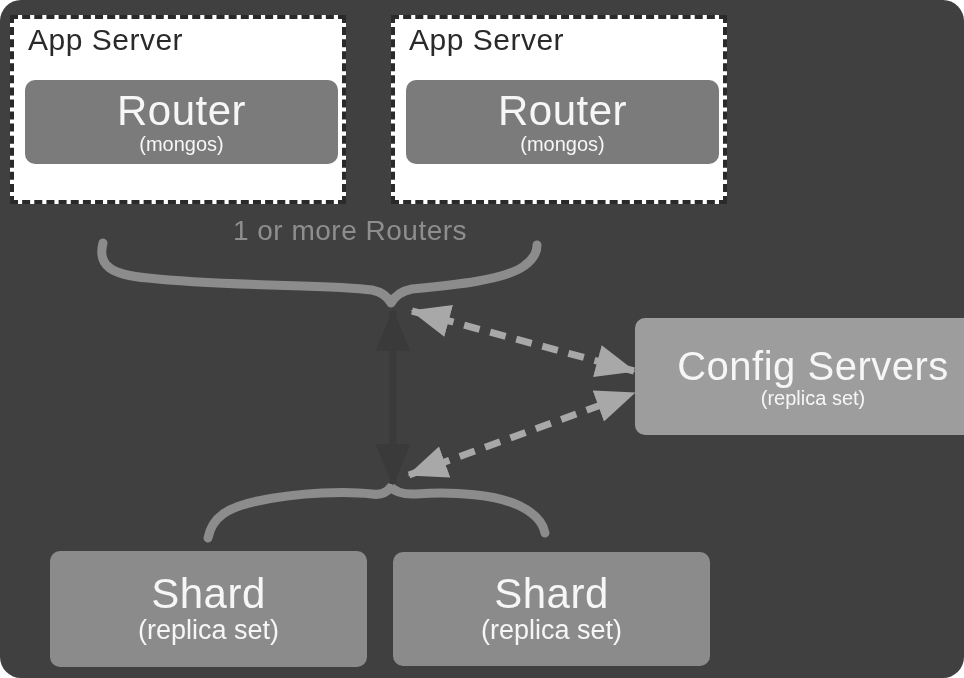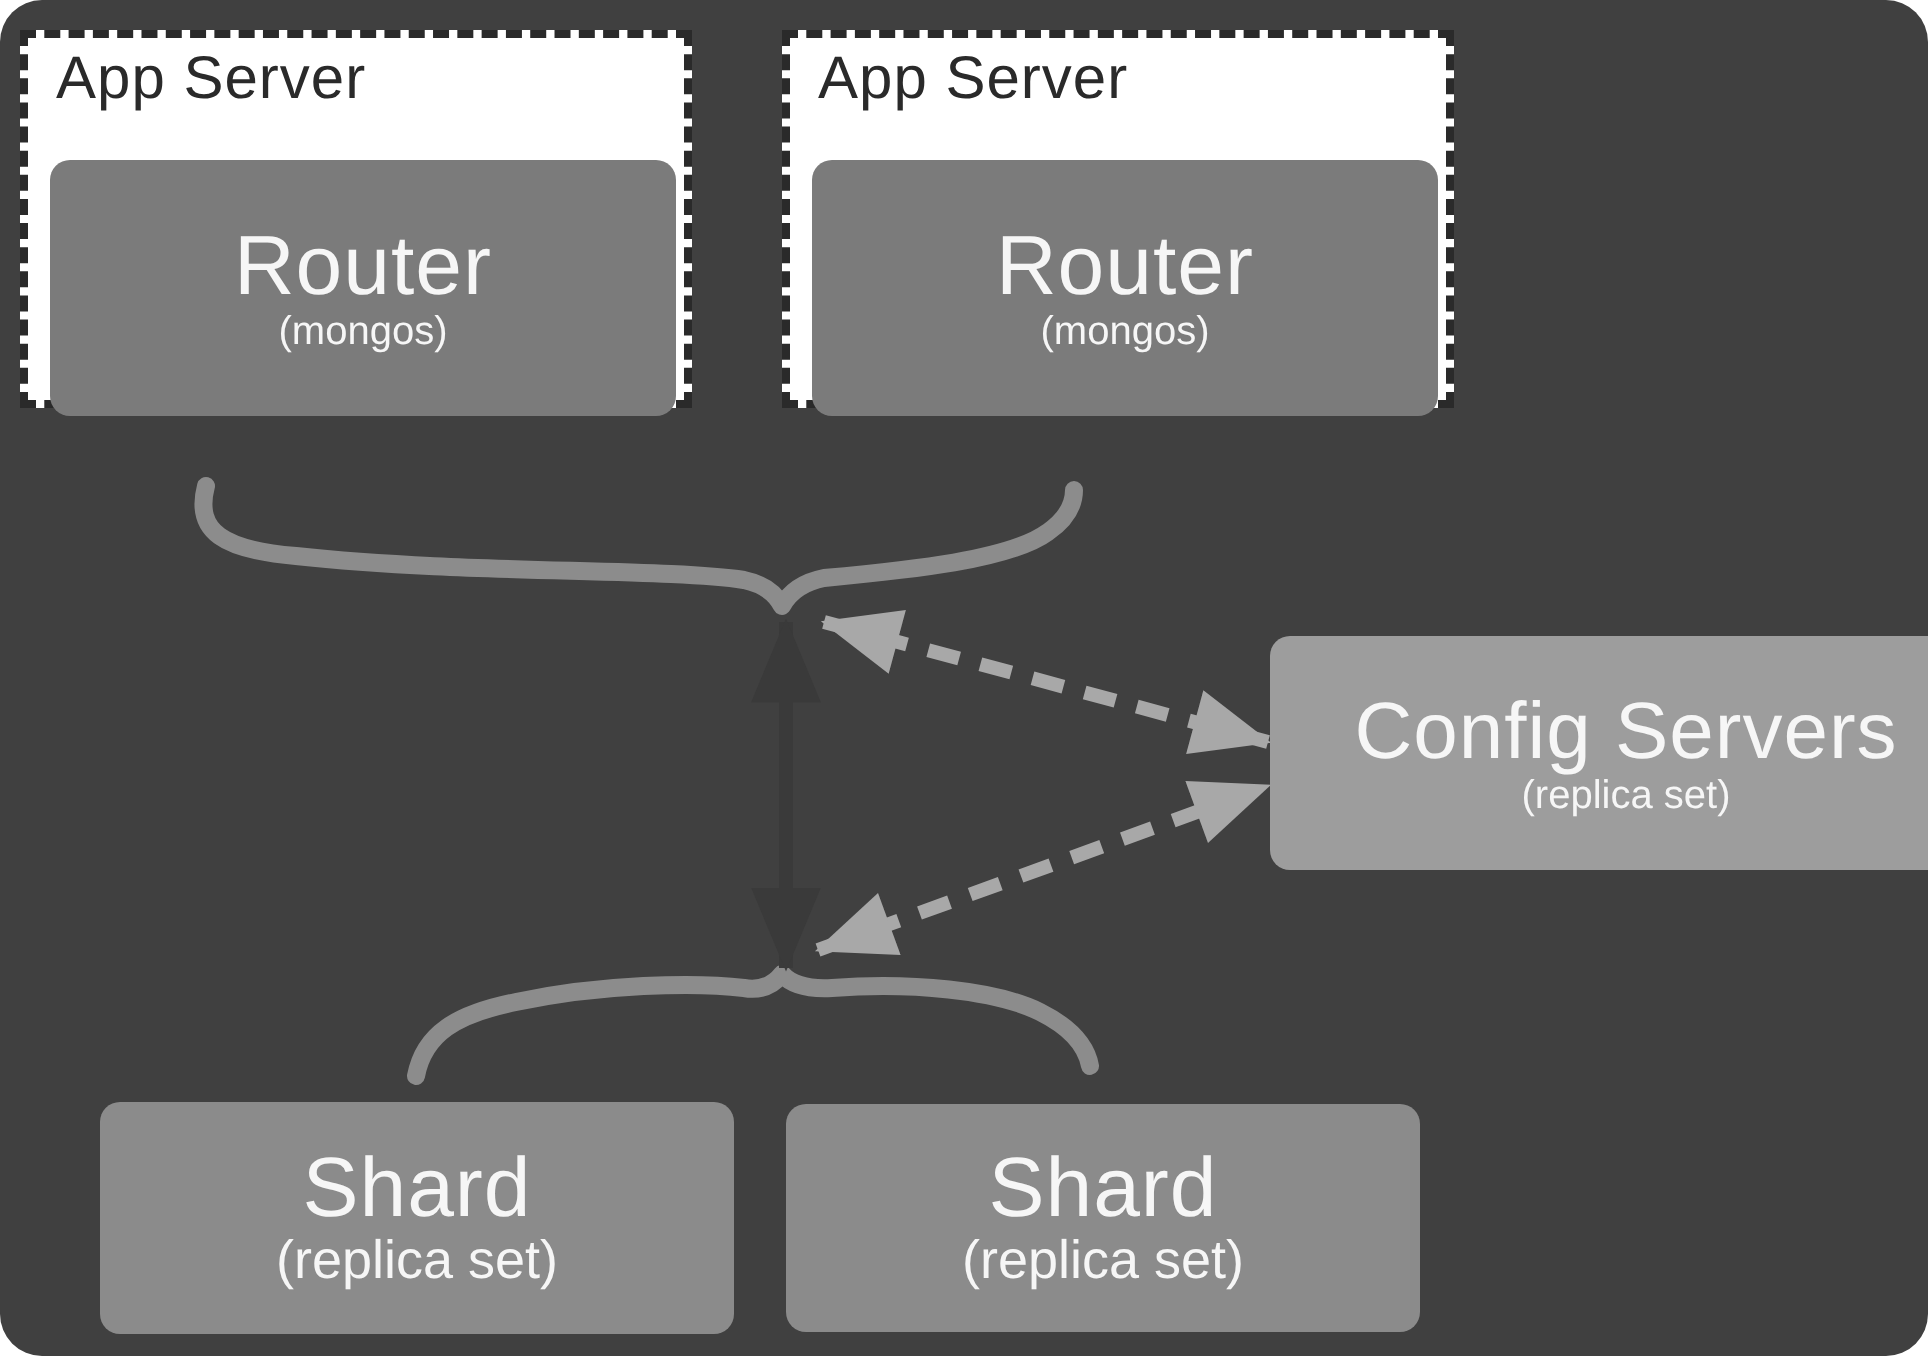--- a/index.html
+++ b/index.html
@@ -45,21 +45,21 @@
     display: flex;
     flex-direction: column;
     align-items: center;
     justify-content: center;
     text-align: center;
     color: var(--box-text, #f6f6f6);
   }
   .node .node-title { font-size: 42px; line-height: 1.05; letter-spacing: 0.5px; }
   .node .node-sub   { font-size: 20px; line-height: 1.1; }
   .router {
-    left: 11px; top: 61px; width: 313px; height: 128px;
+    left: 11px; top: 61px; width: 313px; height: 84px;
     background: var(--router-box, #7b7b7b);
   }
   .config {
     left: 635px; top: 318px; width: 356px; height: 117px;
     background: var(--config-box, #9d9d9d);
   }
   .config .node-title { font-size: 40px; }
   .shard  { background: var(--shard-box, #8b8b8b); }
   .shard .node-sub { font-size: 27px; }
   .shard.pos1 { left: 50px;  top: 551px; width: 317px; height: 116px; }
@@ -134,20 +134,21 @@
   </div>
 
   <div class="app-server pos2">
     <div class="app-label">App Server</div>
     <div class="node router">
       <div class="node-title">Router</div>
       <div class="node-sub">(mongos)</div>
     </div>
   </div>
 
+  <div class="brace-caption routers">1 or more Routers</div>
 
   <div class="node config">
     <div class="node-title">Config Servers</div>
     <div class="node-sub">(replica set)</div>
   </div>
 
   <div class="node shard pos1">
     <div class="node-title">Shard</div>
     <div class="node-sub">(replica set)</div>
   </div>

